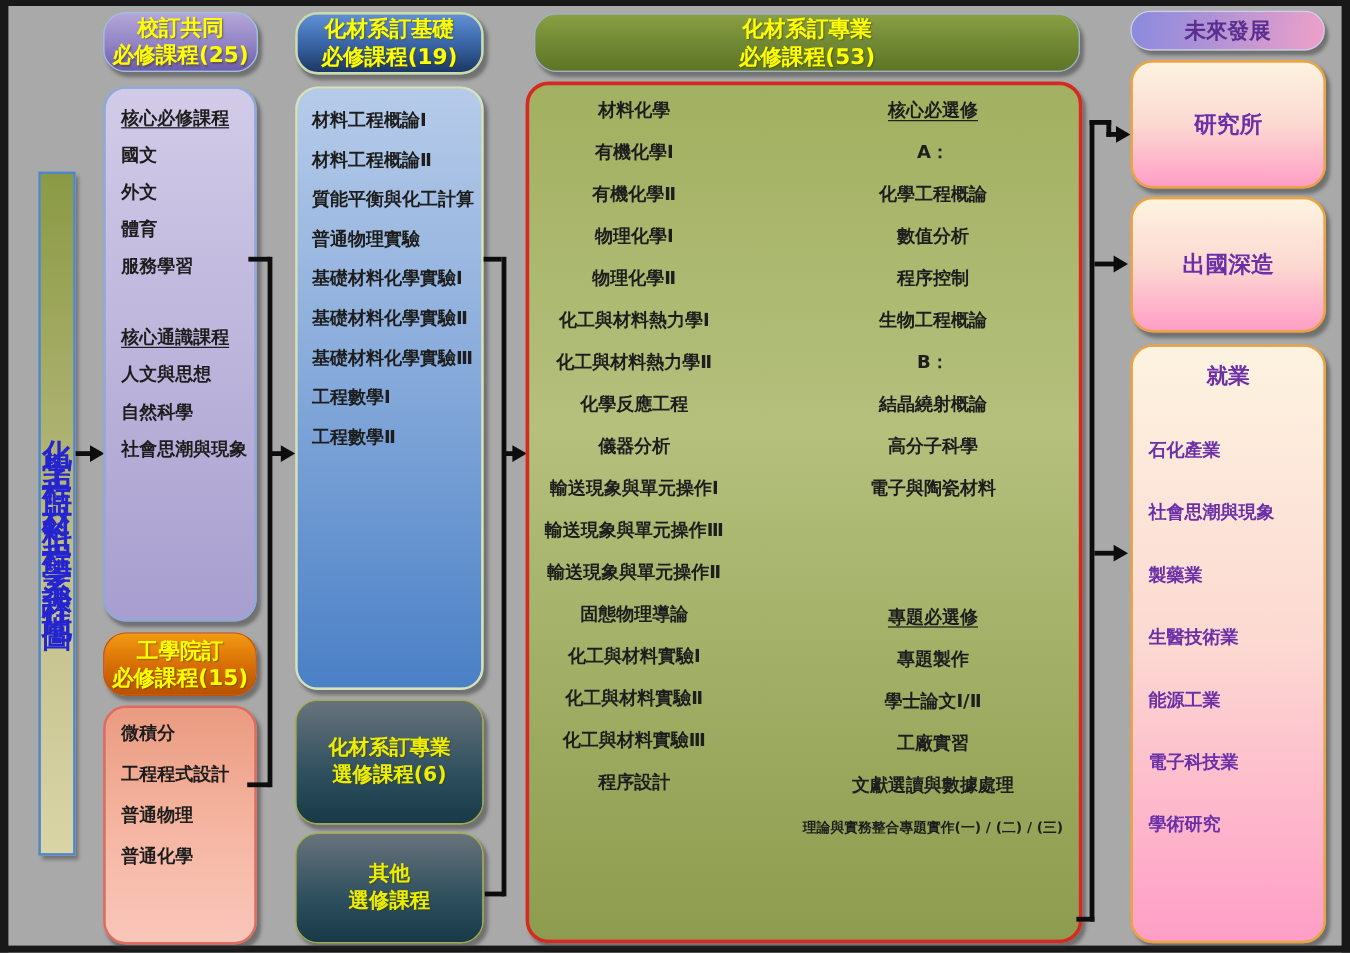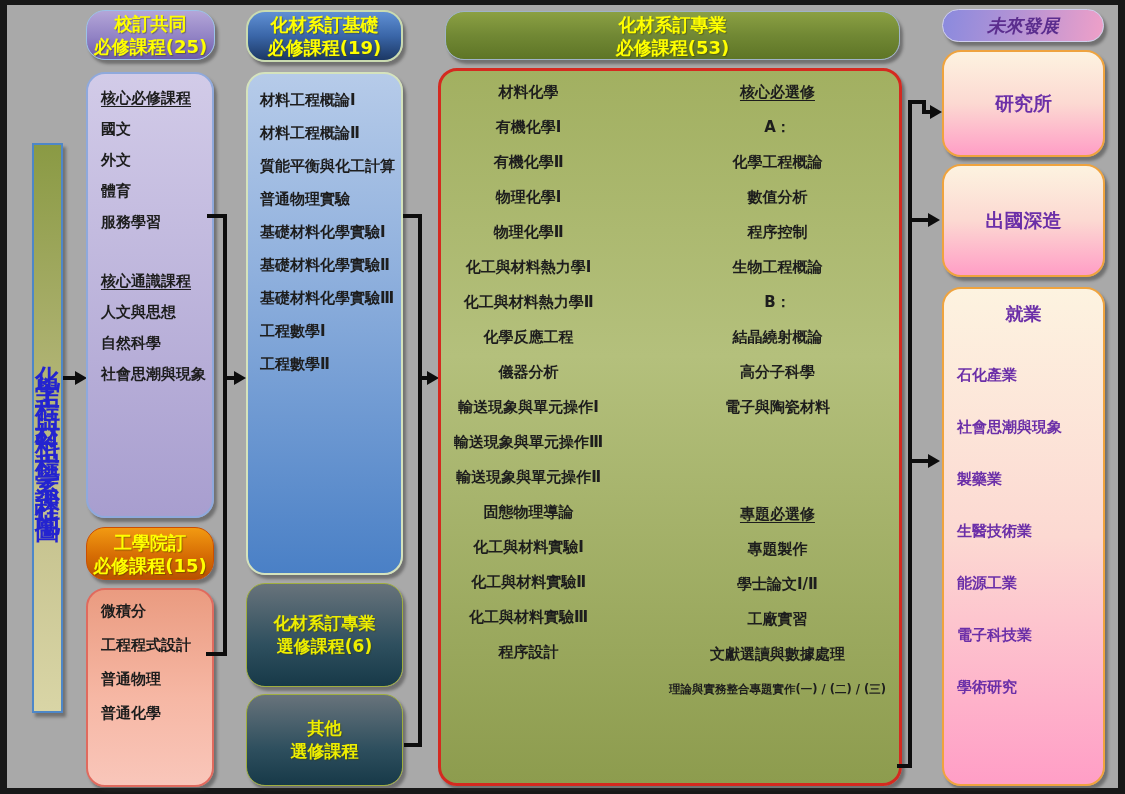--- a/index.html
+++ b/index.html
@@ -60,21 +60,21 @@
   #c3-body{left:438px;top:68px;width:464px;height:718px;
     background:linear-gradient(#a2b061,#b4c07c 40%,#8d9c4e);border:3px solid #d42a20;}
   .l-c3 li{height:35px;line-height:35px;text-align:center;}
   #c3-left{left:13px;top:4px;}
   #c3-right{left:228px;top:4px;}
 
   
   #c4-hdr{left:942px;top:9px;width:162px;height:33px;
     background:linear-gradient(100deg,#8a8ade,#b894d4 50%,#efa0c8);border:1px solid #d0d0ee;
     display:flex;align-items:center;justify-content:center;font-weight:bold;font-size:18px;
-    color:#5b2d8e;font-style:italic;}
+    color:#5b2d8e;}
   .pink{background:linear-gradient(#fdf3e0,#fcd9d2 50%,#ff9ec6);border:2px solid #efa33e;
     color:#6b2fa8;font-weight:bold;display:flex;align-items:center;justify-content:center;
     font-size:19px;}
   #c4-box1{left:942px;top:50px;width:163px;height:107px;}
   #c4-box2{left:942px;top:164px;width:163px;height:113px;}
   #c4-box3{left:942px;top:287px;width:163px;height:499px;display:block;}
   .emp-title{text-align:center;font-size:18px;line-height:30px;margin-top:10px;
     font-weight:bold;color:#6b2fa8;}
   .l-emp{position:static;padding:0 0 0 13px;margin-top:20px;}
   .l-emp li{height:52px;line-height:52px;color:#6b2fa8 !important;}

